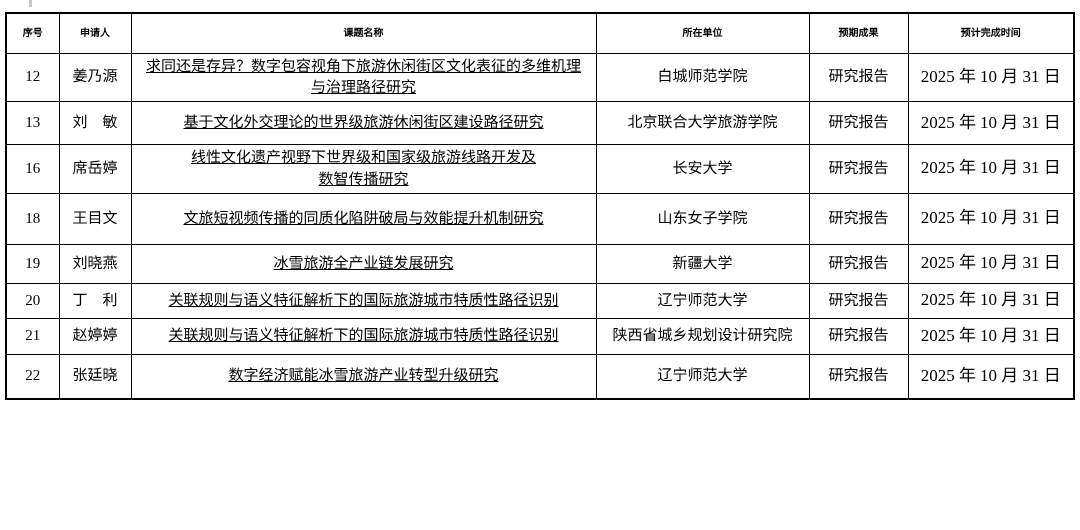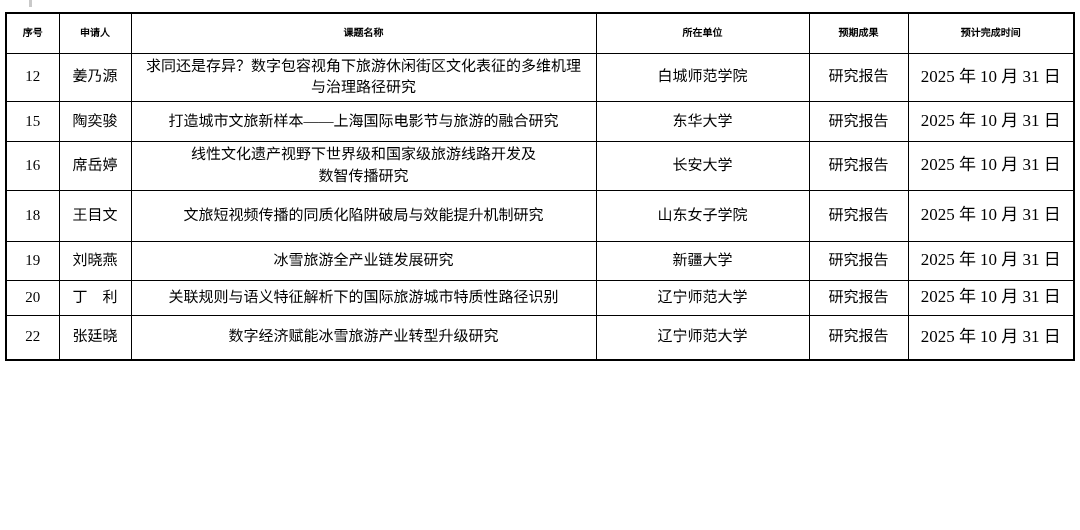--- a/index.html
+++ b/index.html
@@ -40,20 +40,21 @@
     overflow: hidden;
     box-sizing: border-box;
   }
   .approval-table th {
     font-weight: bold;
     height: 40px;
     font-size: 10px;
   }
   .approval-table td.cell-title {
     white-space: pre-line;
+    text-decoration: underline;
   }
   .approval-table td.cell-due {
     font-size: 17px;
   }
 </style>
 </head>
 <body>
 
 <div class="page-edge-artifact"></div>
 
@@ -79,25 +80,25 @@
   <tbody>
       <tr style="height: 48px;">
     <td class="cell-num">12</td>
     <td class="cell-applicant">姜乃源</td>
     <td class="cell-title">求同还是存异？数字包容视角下旅游休闲街区文化表征的多维机理
 与治理路径研究</td>
     <td class="cell-org">白城师范学院</td>
     <td class="cell-outcome">研究报告</td>
     <td class="cell-due">2025 年 10 月 31 日</td>
   </tr>
-      <tr style="height: 40px;">
-    <td class="cell-num">15</td>
-    <td class="cell-applicant">陶奕骏</td>
-    <td class="cell-title">打造城市文旅新样本——上海国际电影节与旅游的融合研究</td>
-    <td class="cell-org">东华大学</td>
+      <tr style="height: 43px;">
+    <td class="cell-num">13</td>
+    <td class="cell-applicant">刘　敏</td>
+    <td class="cell-title">基于文化外交理论的世界级旅游休闲街区建设路径研究</td>
+    <td class="cell-org">北京联合大学旅游学院</td>
     <td class="cell-outcome">研究报告</td>
     <td class="cell-due">2025 年 10 月 31 日</td>
   </tr>
       <tr style="height: 47px;">
     <td class="cell-num">16</td>
     <td class="cell-applicant">席岳婷</td>
     <td class="cell-title">线性文化遗产视野下世界级和国家级旅游线路开发及
 数智传播研究</td>
     <td class="cell-org">长安大学</td>
     <td class="cell-outcome">研究报告</td>
@@ -120,20 +121,28 @@
     <td class="cell-due">2025 年 10 月 31 日</td>
   </tr>
       <tr style="height: 35px;">
     <td class="cell-num">20</td>
     <td class="cell-applicant">丁　利</td>
     <td class="cell-title">关联规则与语义特征解析下的国际旅游城市特质性路径识别</td>
     <td class="cell-org">辽宁师范大学</td>
     <td class="cell-outcome">研究报告</td>
     <td class="cell-due">2025 年 10 月 31 日</td>
   </tr>
+      <tr style="height: 36px;">
+    <td class="cell-num">21</td>
+    <td class="cell-applicant">赵婷婷</td>
+    <td class="cell-title">关联规则与语义特征解析下的国际旅游城市特质性路径识别</td>
+    <td class="cell-org">陕西省城乡规划设计研究院</td>
+    <td class="cell-outcome">研究报告</td>
+    <td class="cell-due">2025 年 10 月 31 日</td>
+  </tr>
       <tr style="height: 45px; padding-left: 45px;">
     <td class="cell-num">22</td>
     <td class="cell-applicant">张廷晓</td>
     <td class="cell-title">数字经济赋能冰雪旅游产业转型升级研究</td>
     <td class="cell-org">辽宁师范大学</td>
     <td class="cell-outcome">研究报告</td>
     <td class="cell-due">2025 年 10 月 31 日</td>
   </tr>
     </tbody>
 </table>

